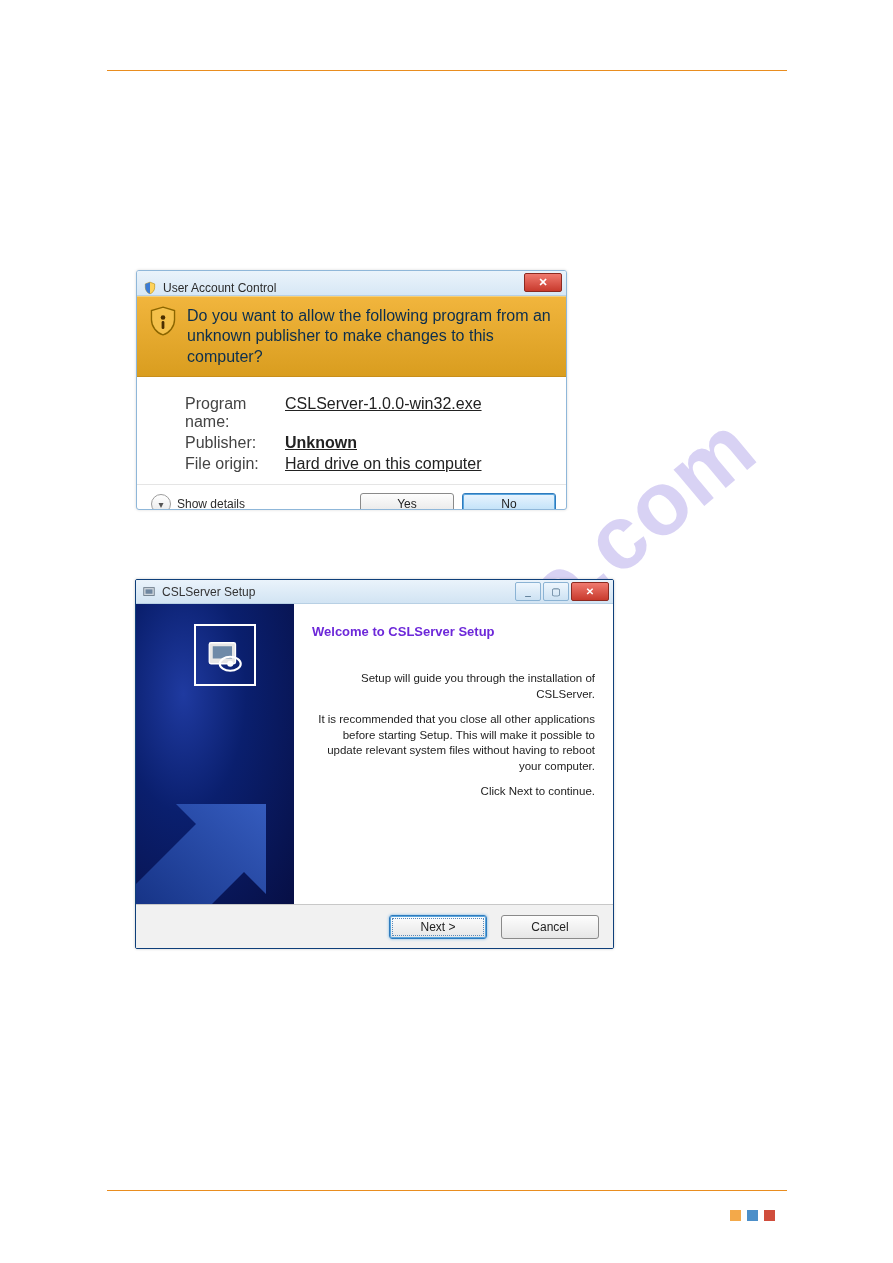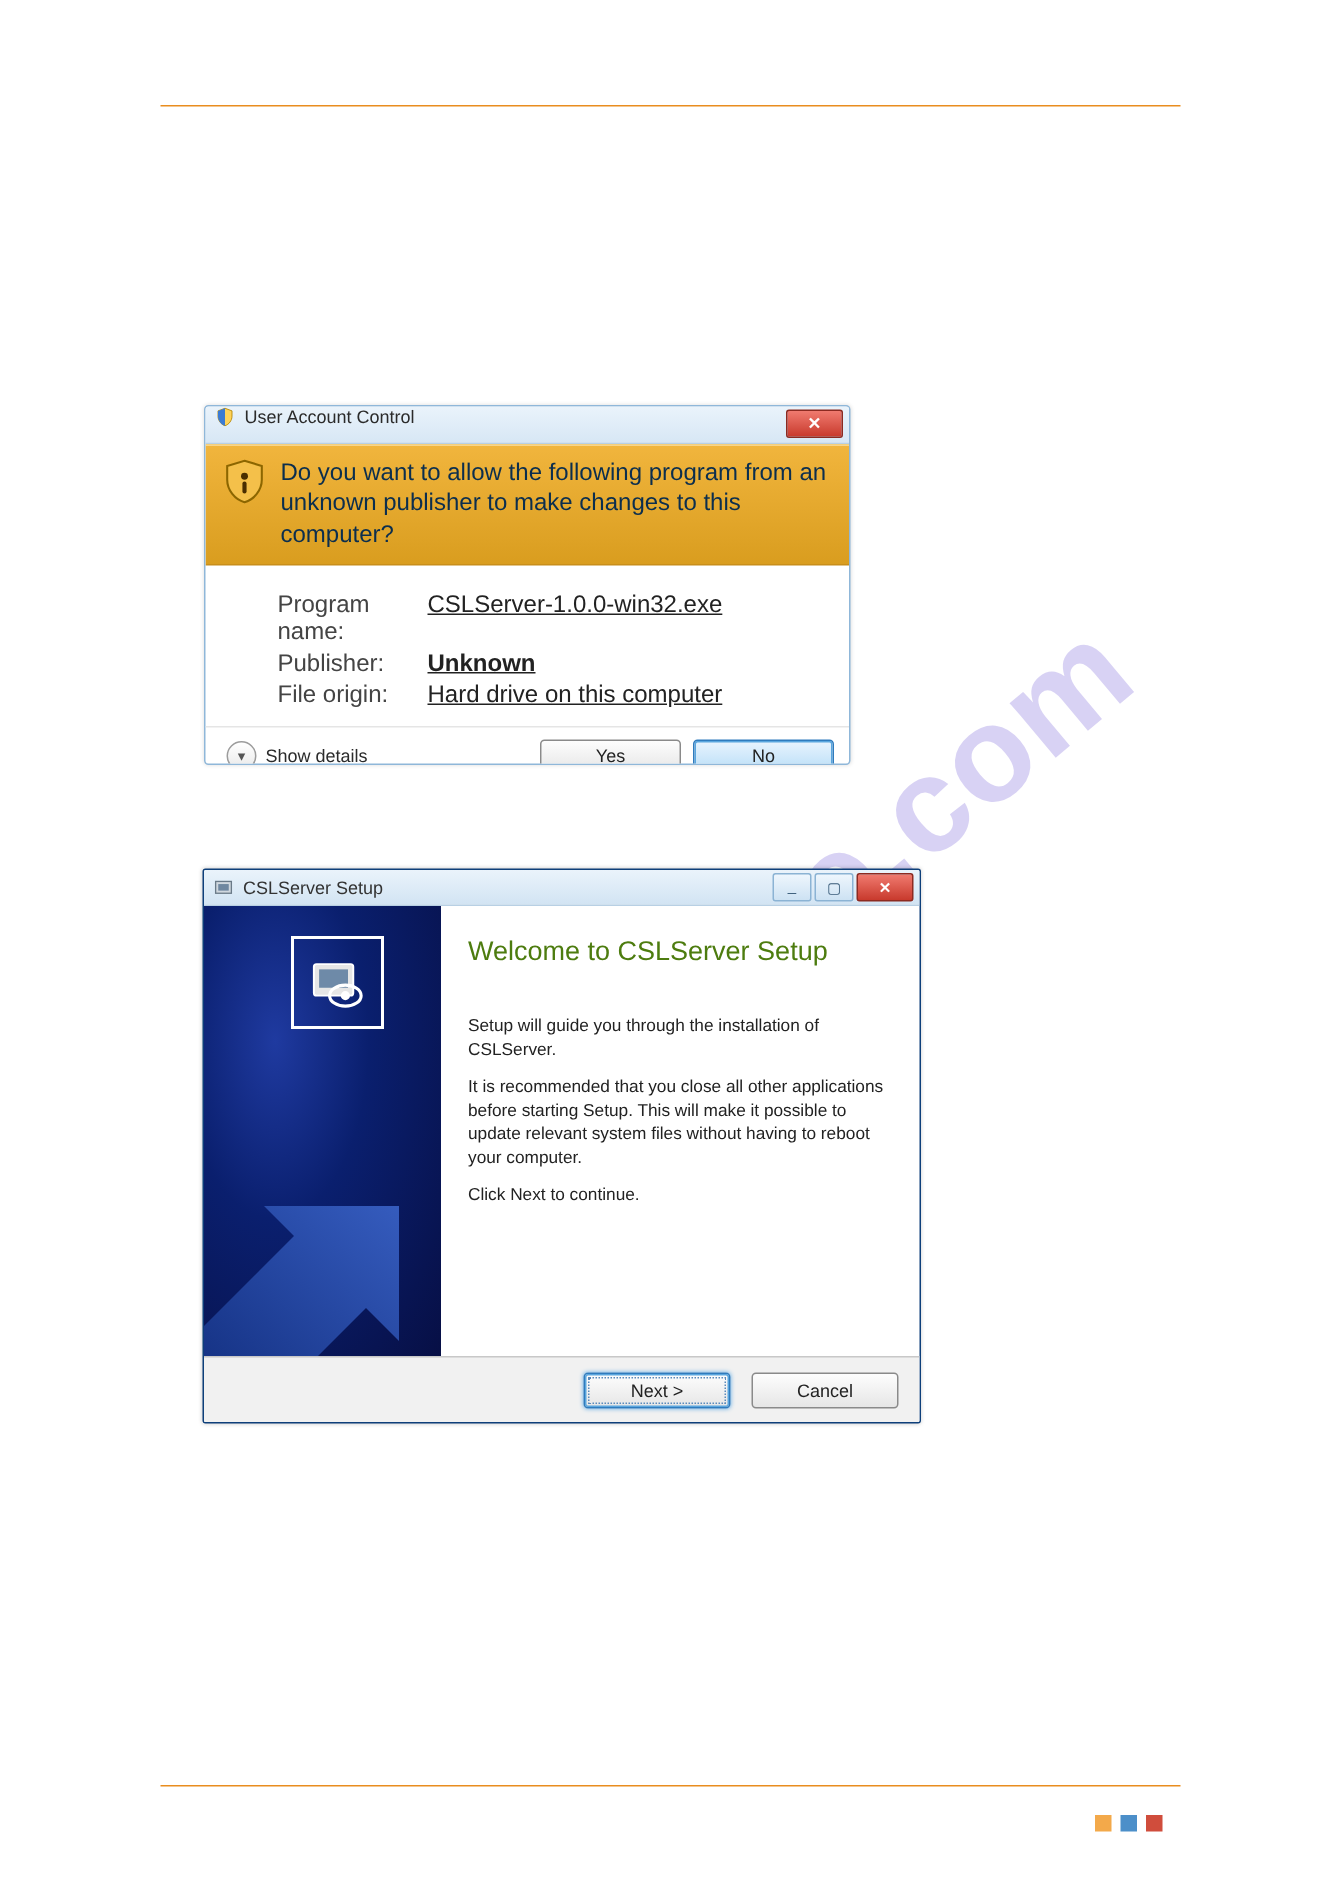--- a/index.html
+++ b/index.html
@@ -77,21 +77,21 @@
     background: #ffffff;
     box-shadow: 0 0 3px rgba(0,0,0,0.15);
     border-radius: 3px;
     overflow: hidden;
     z-index: 2;
   }
   .uac-titlebar {
     height: 24px;
     background: linear-gradient(#eaf3fb, #d7e7f5);
     display: flex;
-    align-items: flex-start;
+    align-items: flex-end;
     padding: 0 4px 0 6px;
     border-bottom: 1px solid #b8d0e4;
     font-size: 12px;
     color: #2b2b2b;
     position: relative;
   }
   .shield-mini {
     width: 14px; height: 14px;
     margin-right: 6px;
   }
@@ -237,27 +237,28 @@
   }
   .side-box svg{position:static;width:42px;height:42px;}
   .wiz-main {
     flex:1;
     padding: 20px 18px 10px 18px;
     font-size: 11.5px;
     color:#222;
   }
   .wiz-main h1 {
     margin: 0 0 32px 0;
-    font-size: 18px;
-    font-weight: normal;
-    color:#4d7c0f;
+    font-size: 13px;
+    font-weight: bold;
+    color:#6d28d9;
   }
   .wiz-main p {
     margin: 0 0 10px 0;
     line-height:1.35;
+    text-align:right;
   }
   .wiz-footer {
     height: 44px;
     border-top:1px solid #c8c8c8;
     background:#f1f1f1;
     display:flex; align-items:center; justify-content:flex-end;
     gap:14px;
     padding: 0 14px;
   }
   .wiz-btn {

